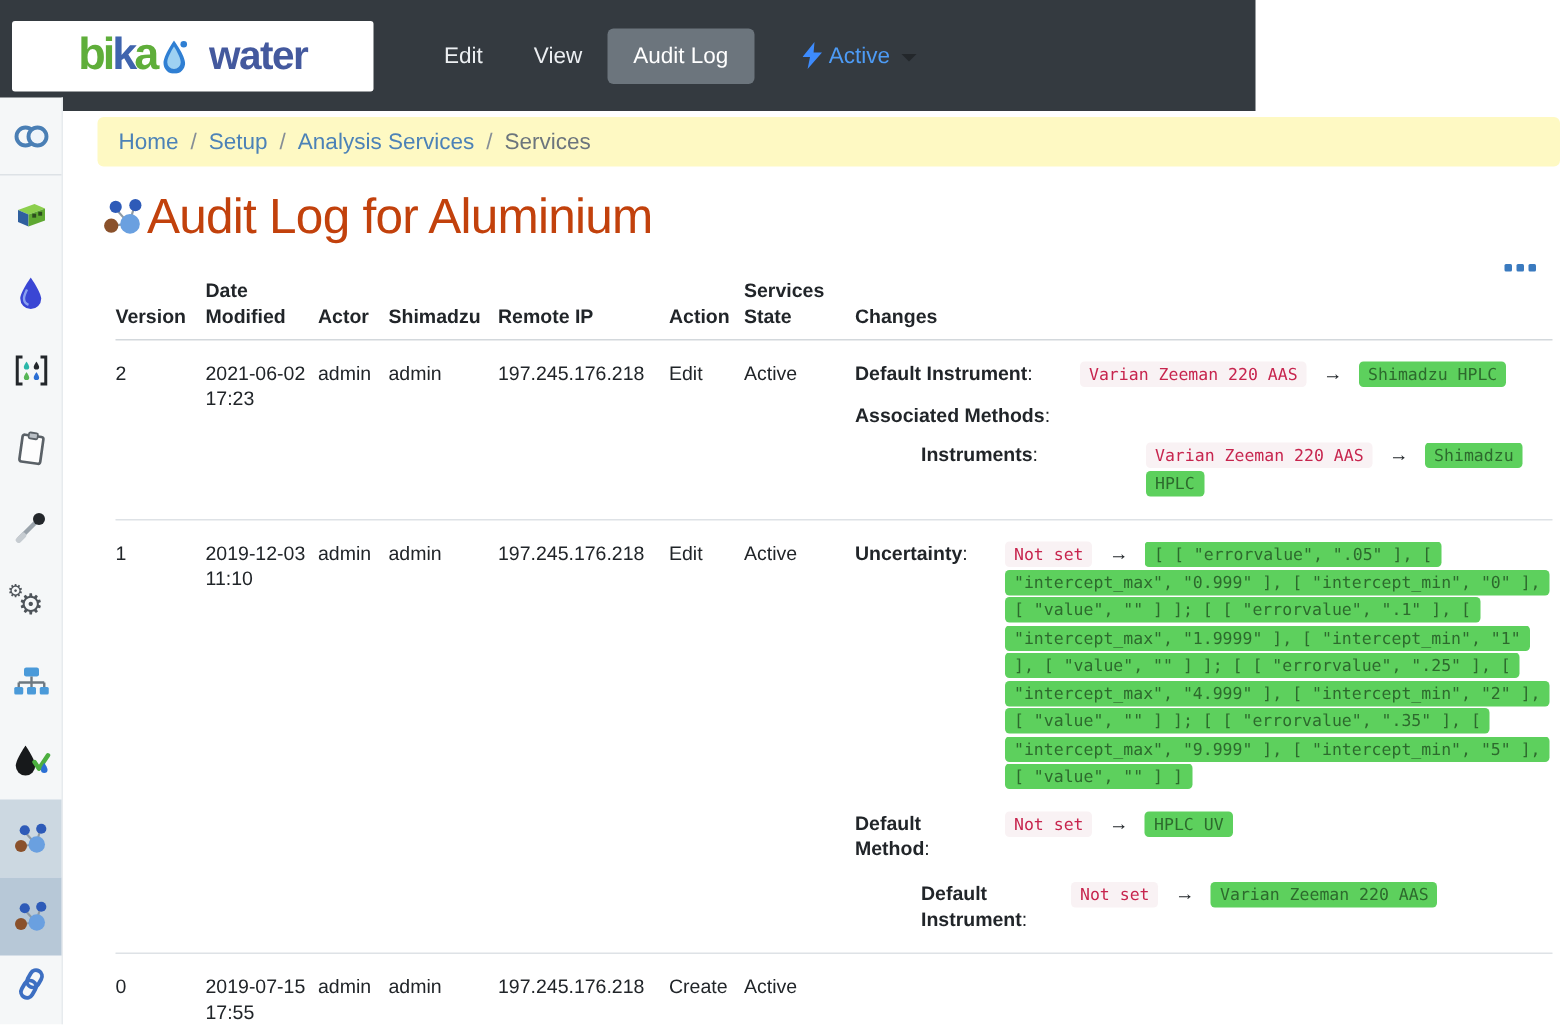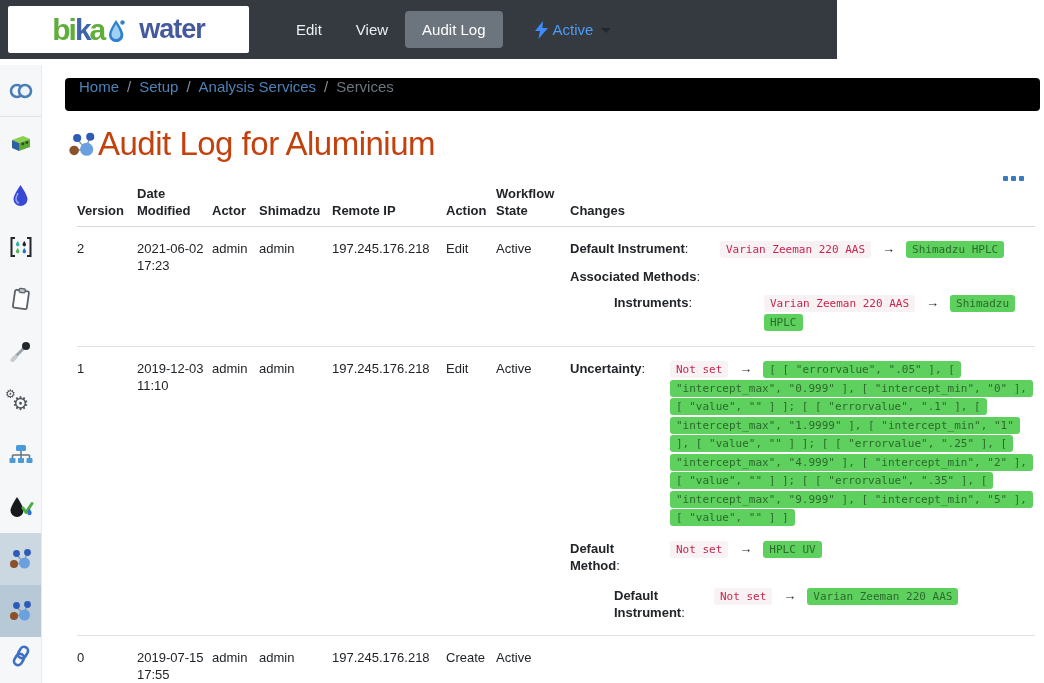--- a/index.html
+++ b/index.html
@@ -3,21 +3,21 @@
 <meta charset="utf-8">
 <style>
   * { box-sizing: border-box; }
   html,body { margin:0; padding:0; }
   body {
     width:1044px; height:683px; overflow:hidden; position:relative;
     background:#ffffff; color:#212529;
     font-family:"Liberation Sans","DejaVu Sans",sans-serif; font-size:13px;
   }
   
-  .navbar { position:absolute; left:0; top:0; width:837px; height:59px;
+  .navbar { position:absolute; left:0; top:0; width:837px; height:74px;
     background:#343a40; display:flex; align-items:center; }
   .logo-box { margin-left:8px; width:241px; height:47px; background:#ffffff;
     border-radius:2px; display:flex; align-items:center; justify-content:center; cursor:pointer; }
   .logo-bika { font-weight:bold; font-size:30px; color:#5fae3a; letter-spacing:-2px; }
   .logo-bika .k { color:#3f64ae; }
   .logo-drop { margin:0 3px 0 4px; }
   .logo-water { font-weight:bold; font-size:27px; color:#44599e; letter-spacing:-1px;margin-left:11px; }
   .nav-links { display:flex; align-items:center; margin-left:30px; }
   .nav-link { color:#eceff2; font-size:15px; padding:10px 17px; cursor:pointer; }
   .nav-pill { background:#6c757d; color:#ffffff; border-radius:4px; }
@@ -28,22 +28,22 @@
   
   .sidebar { position:absolute; left:0; top:65px; width:42px; height:618px;
     background:#f5f7f8; border-right:1px solid #e7ebee; }
   .side-item { height:52px; display:flex; align-items:center; justify-content:center; cursor:pointer; }
   .side-item.first { border-bottom:1px solid #dde2e6; }
   .side-item.hl-light { background:#ccd8e1; }
   .side-item.hl-dark { background:#b7c8d7; }
   .gear-glyph { font-size:19px; color:#4e545a; line-height:1; }
   
   .main { position:absolute; left:65px; top:65px; width:975px; }
-  .breadcrumb { margin-top:13px; background:#000000; border-radius:4px; height:33px;
-    display:flex; padding:0 14px; font-size:15px; }
+  .breadcrumb { margin-top:13px; background:#fef9c3; border-radius:4px; height:33px;
+    display:flex; align-items:center; padding:0 14px; font-size:15px; }
   .crumb-link { color:#4c82b7; cursor:pointer; }
   .crumb-sep { color:#868e96; margin:0 8px; }
   .crumb-current { color:#6c757d; }
   .title-row { display:flex; align-items:center; margin:14px 0 0 2px; }
   .page-title { font-size:33px; font-weight:500; color:#c2410c; margin-left:11px; letter-spacing:-0.5px; }
   .context-menu { position:absolute; right:12px; top:107px; display:flex; gap:3px; cursor:pointer; padding:4px; }
   .context-menu i { width:5px; height:5px; border-radius:1px; background:#3a7abf; display:block; }
   
   .audit-table { margin:22px 0 0 12px; width:958px; }
   .tr { display:grid; grid-template-columns:60px 75px 47px 73px 114px 50px 74px 1fr; }
@@ -259,21 +259,21 @@
     </div>
 
   <div class="audit-table">
     <div class="tr th-row">
       <div class="th">Version</div>
       <div class="th">Date Modified</div>
       <div class="th">Actor</div>
       <div class="th">Shimadzu</div>
       <div class="th">Remote IP</div>
       <div class="th">Action</div>
-      <div class="th">Workflow State</div>
+      <div class="th">Services State</div>
       <div class="th">Changes</div>
     </div>
 
     <div class="tr data-row">
       <div class="td">2</div>
       <div class="td">2021-06-02 17:23</div>
       <div class="td">admin</div>
       <div class="td">admin</div>
       <div class="td">197.245.176.218</div>
       <div class="td">Edit</div>

